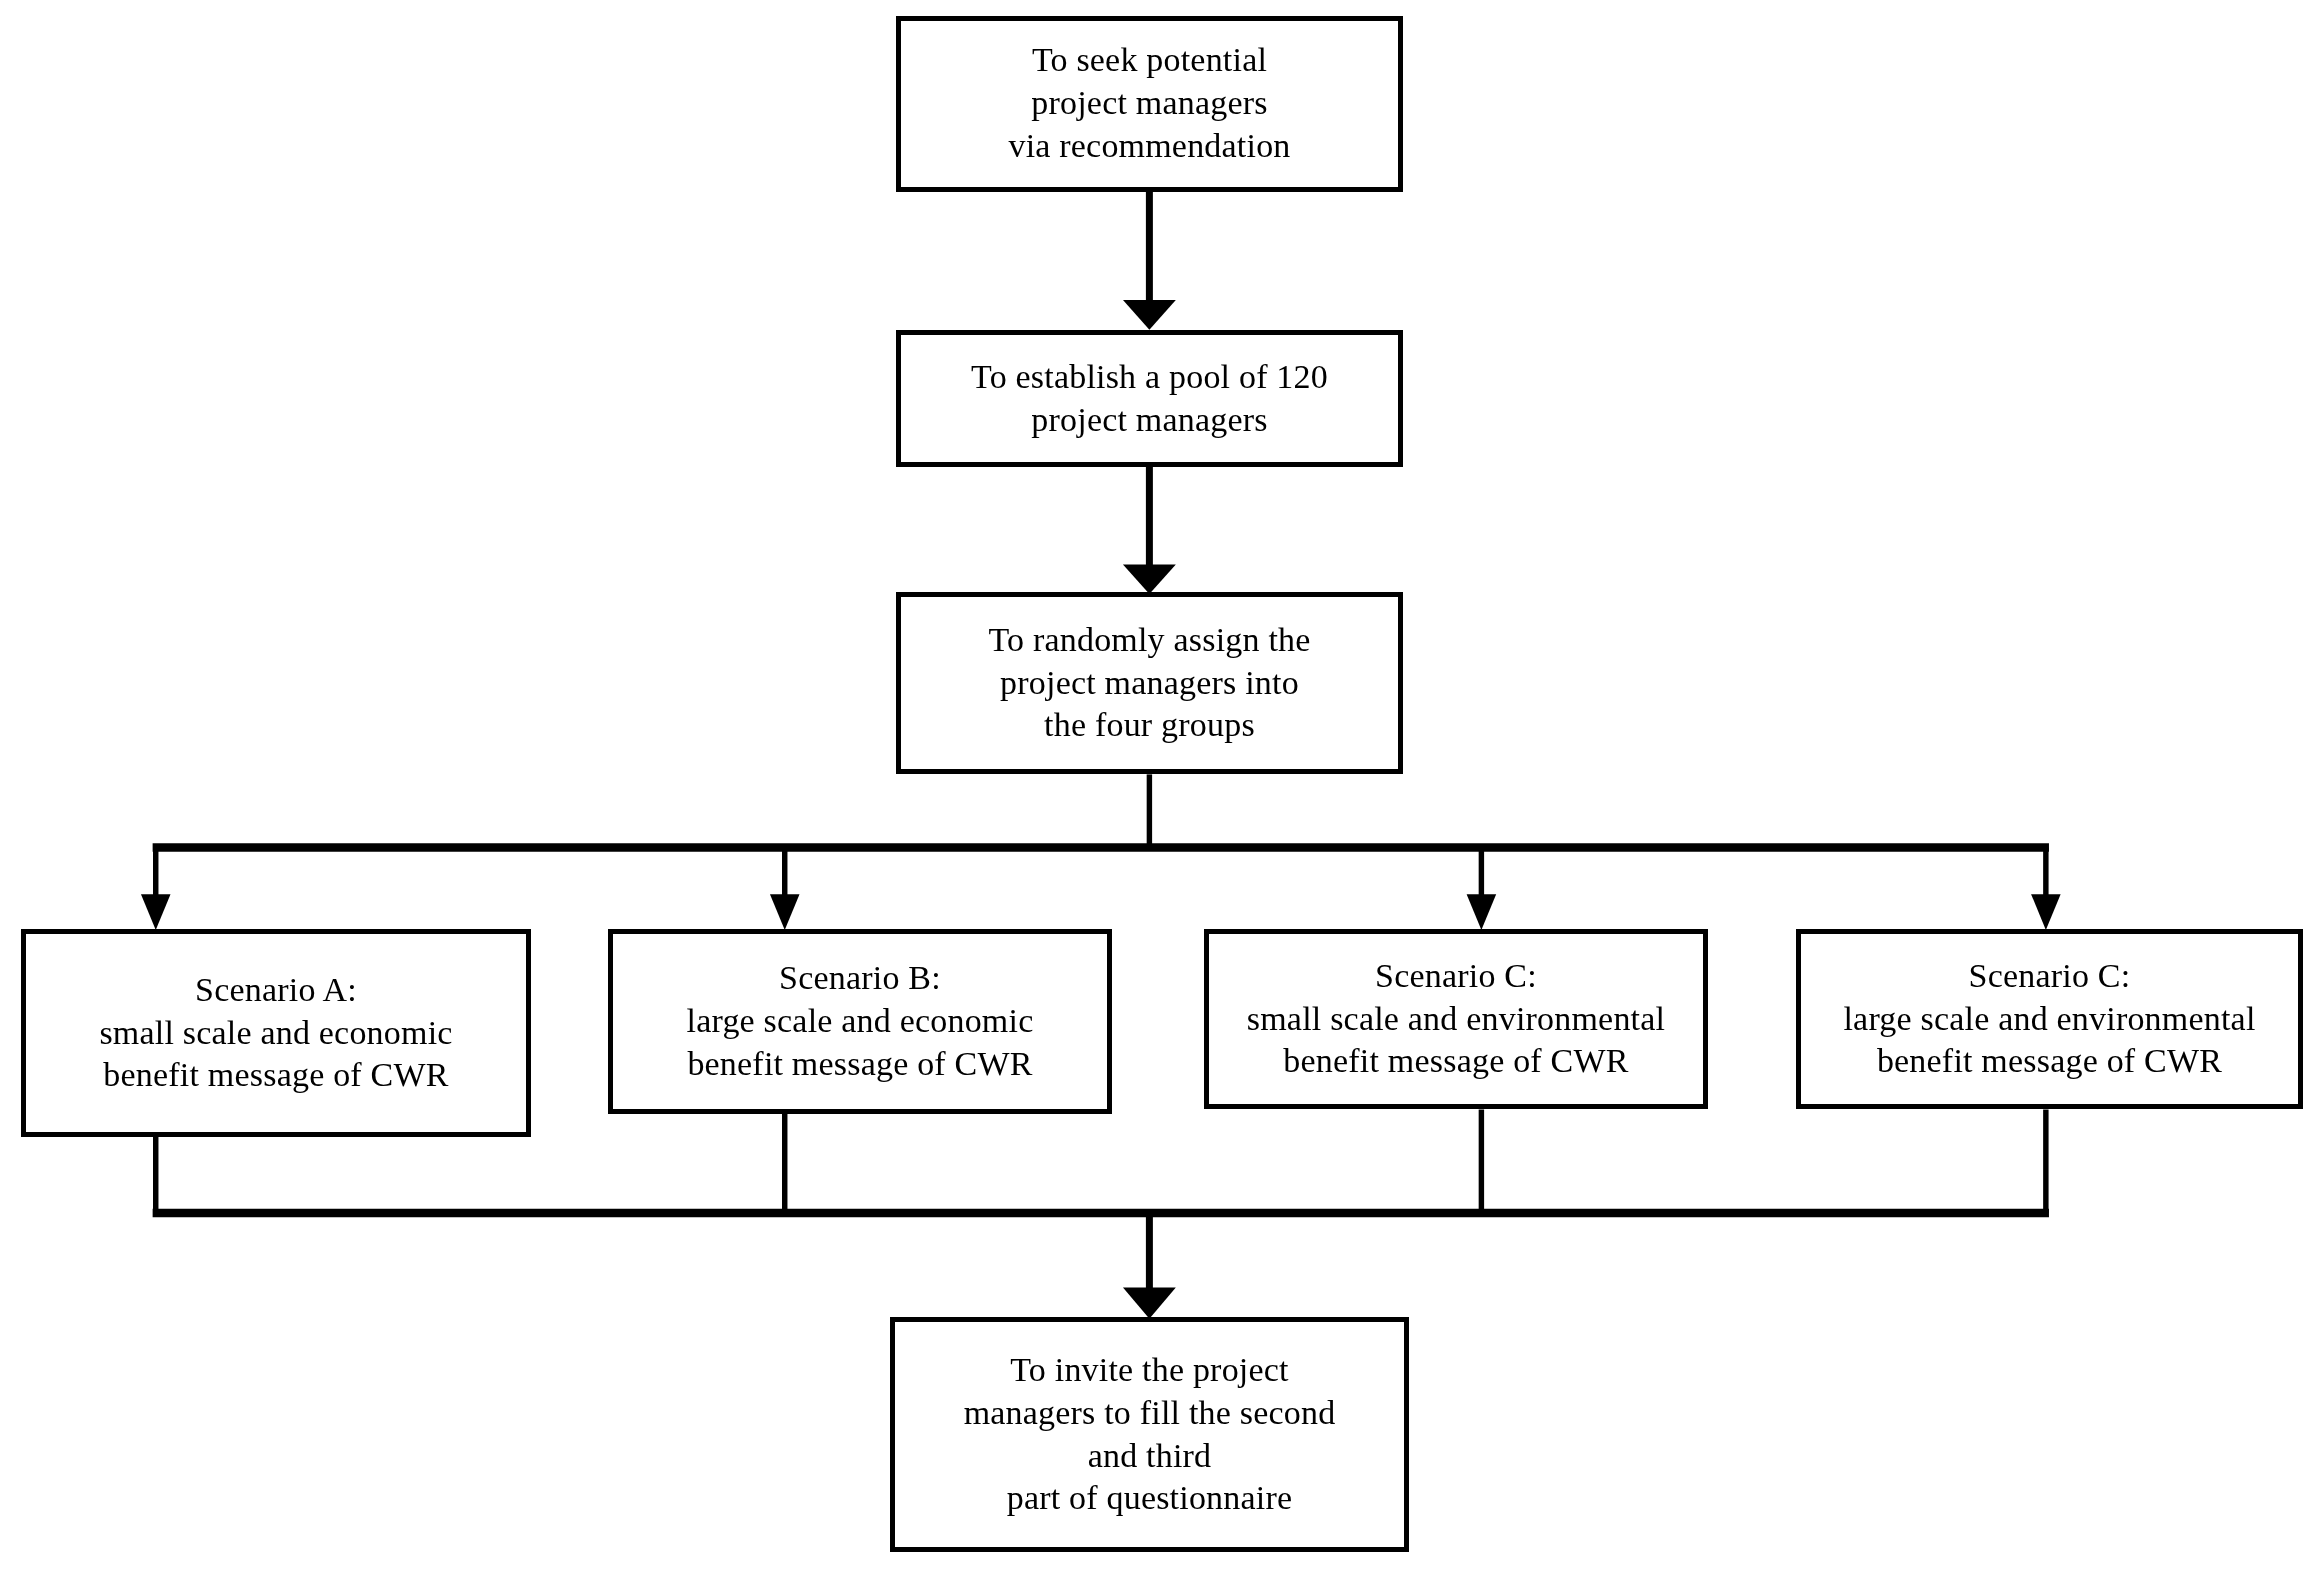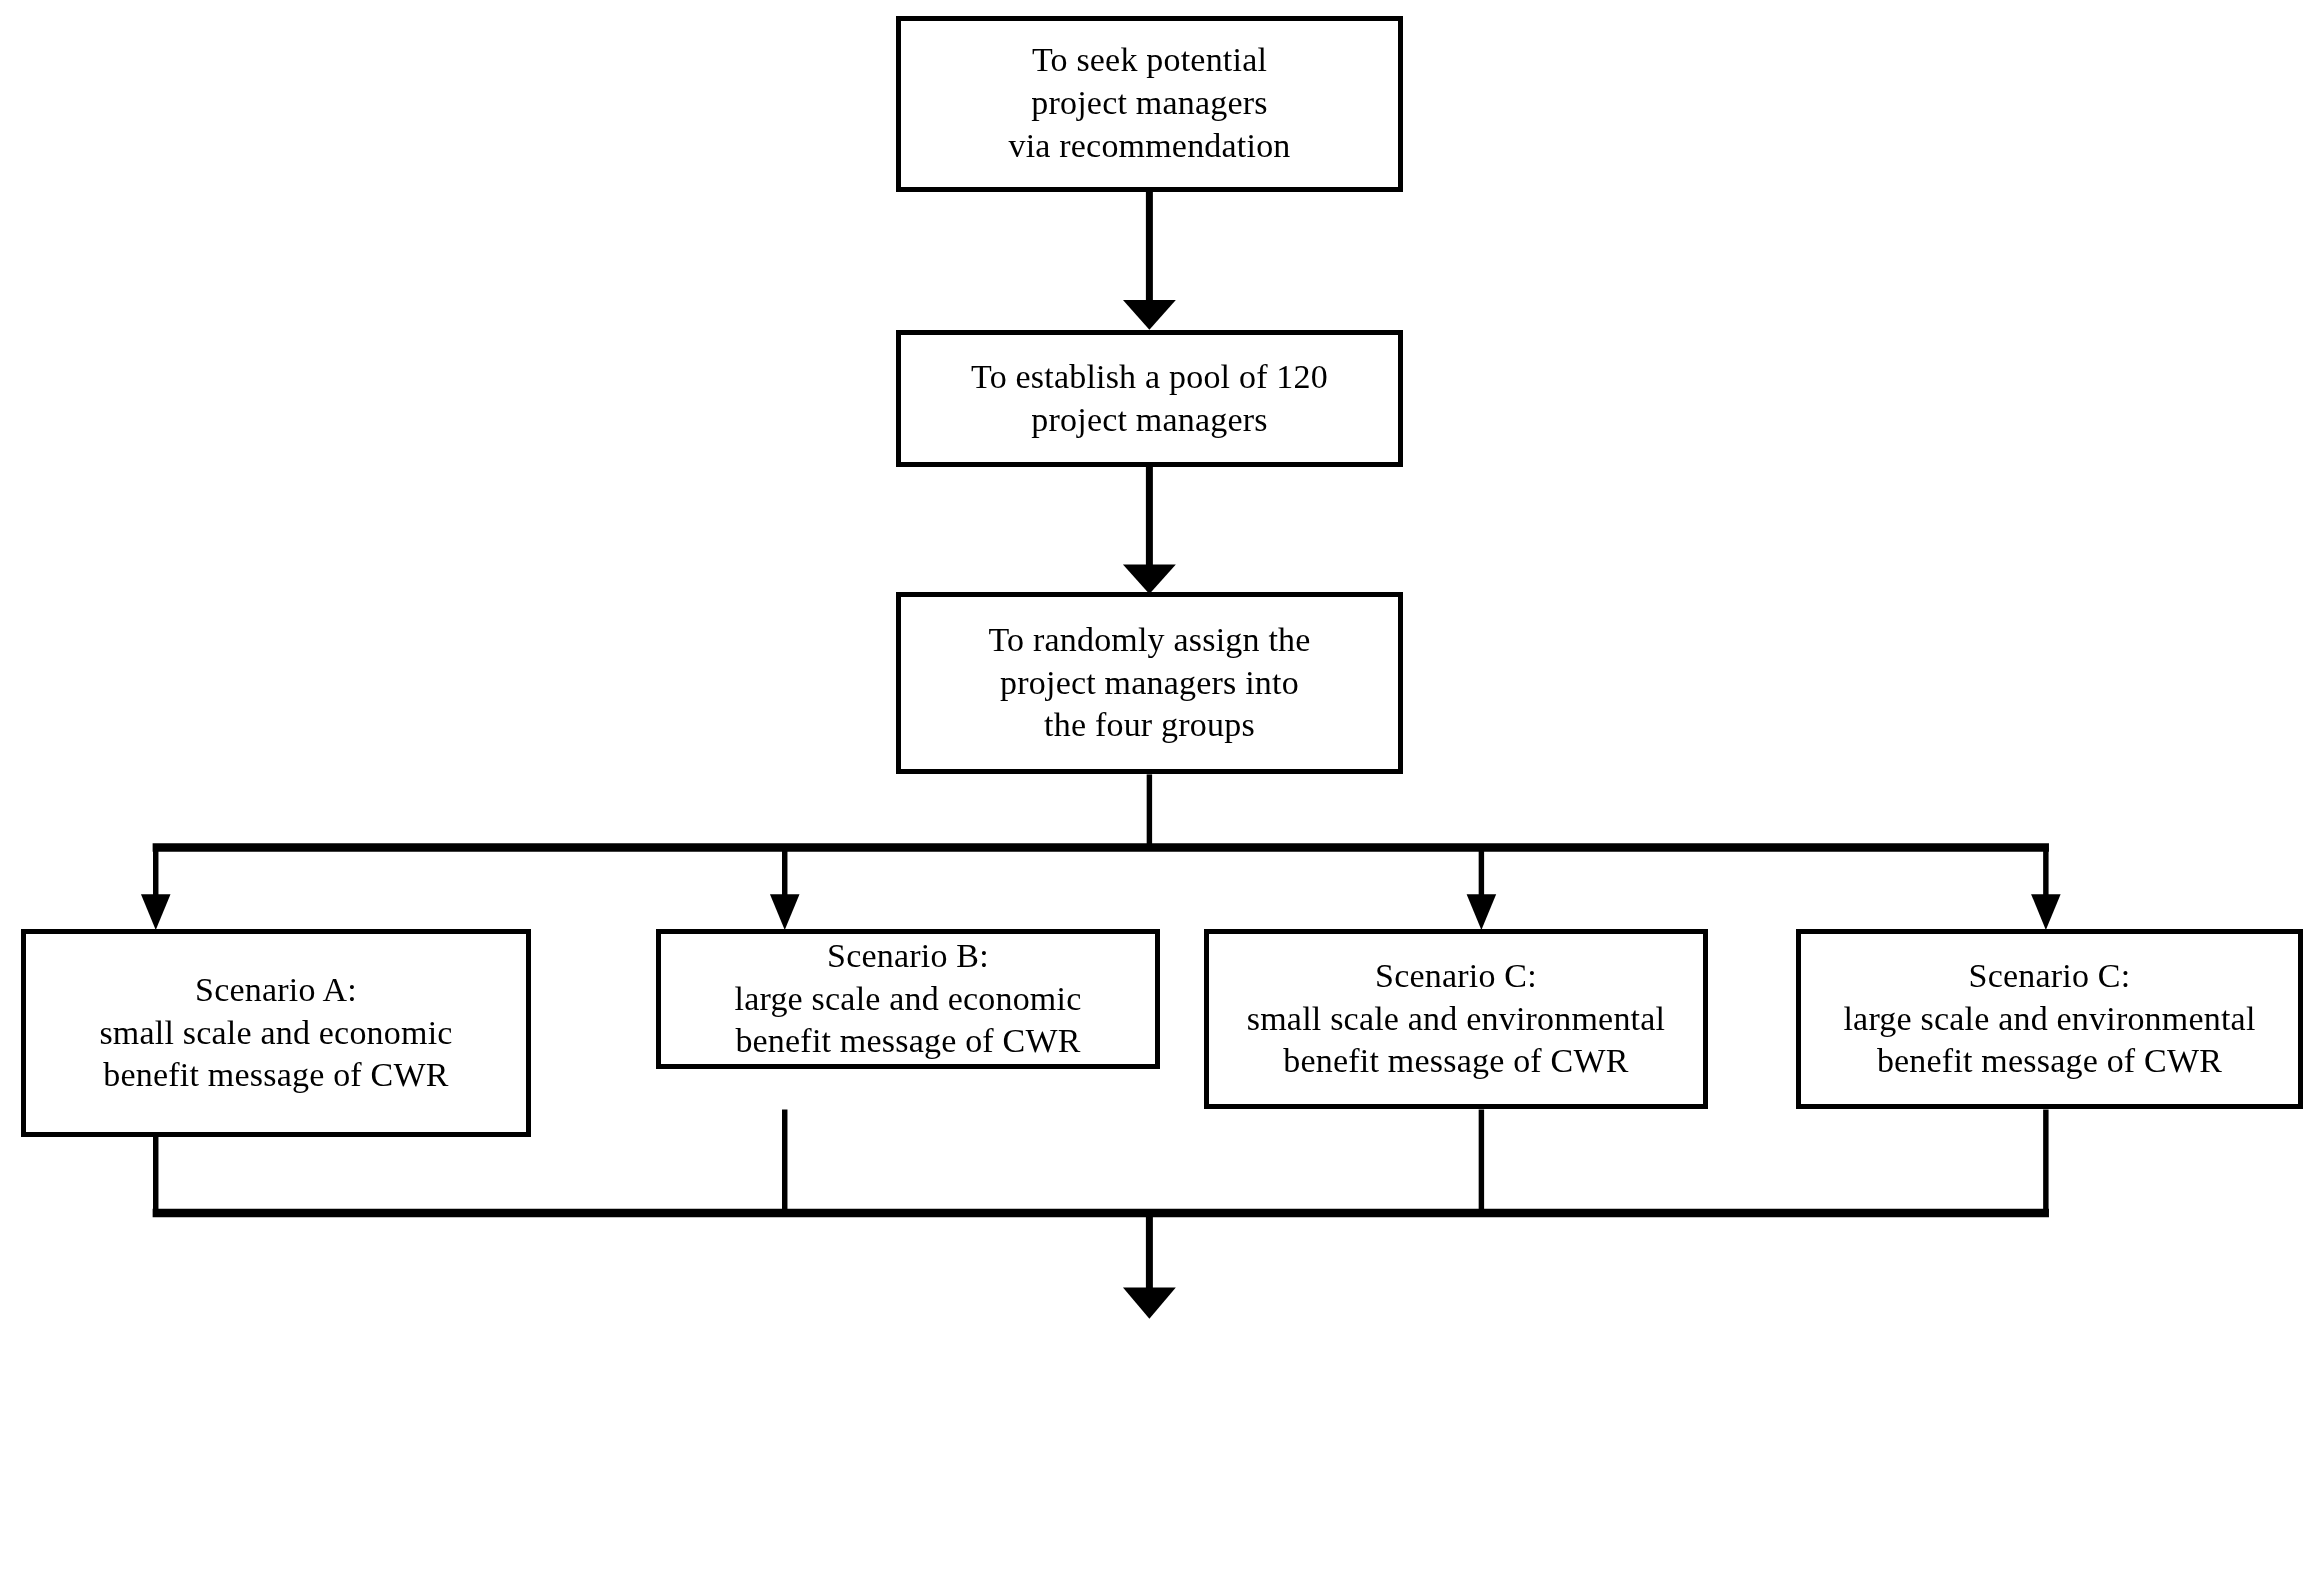--- a/index.html
+++ b/index.html
@@ -44,21 +44,21 @@
     padding: 0 7.8px;
     letter-spacing: 0.2px;
     font-family: Liberation Serif, serif;
   }
   
   #node-seek      { left: 896px; top: 15.6px;   width: 507px; height: 176px; }
   #node-pool      { left: 896px; top: 330px;  width: 507px; height: 137px; justify-content: center; }
   #node-assign    { left: 896px; top: 592px;  width: 507px; height: 182px; }
   
   #node-scenario-a { left: 21px;   top: 929px; width: 510px; height: 208px; }
-  #node-scenario-b { left: 608px;  width: 504px; top: 929px; height: 140px; margin-left: 48px; }
+  #node-scenario-b { left: 608px;  width: 504px; top: 929px; height: 185px; }
   #node-scenario-c { left: 1204px; top: 929px; width: 504px; height: 180px; }
   #node-scenario-d { left: 1796px; top: 929px; width: 507px; height: 180px; }
   
   #node-invite    { left: 890px; top: 1317px; width: 519px; height: 235px; }
 </style>
 </head>
 <body>
 
 <div id="canvas">
 
@@ -159,15 +159,21 @@
 small scale and environmental
 benefit message of CWR</span>
   </div>
 
   <div class="node" id="node-scenario-d">
     <span class="node-text">Scenario C:
 large scale and environmental
 benefit message of CWR</span>
   </div>
 
+  <div class="node" id="node-invite">
+    <span class="node-text">To invite the project
+managers to fill the second
+and third
+part of questionnaire</span>
+  </div>
 
 </div>
 
 
 </body></html>

